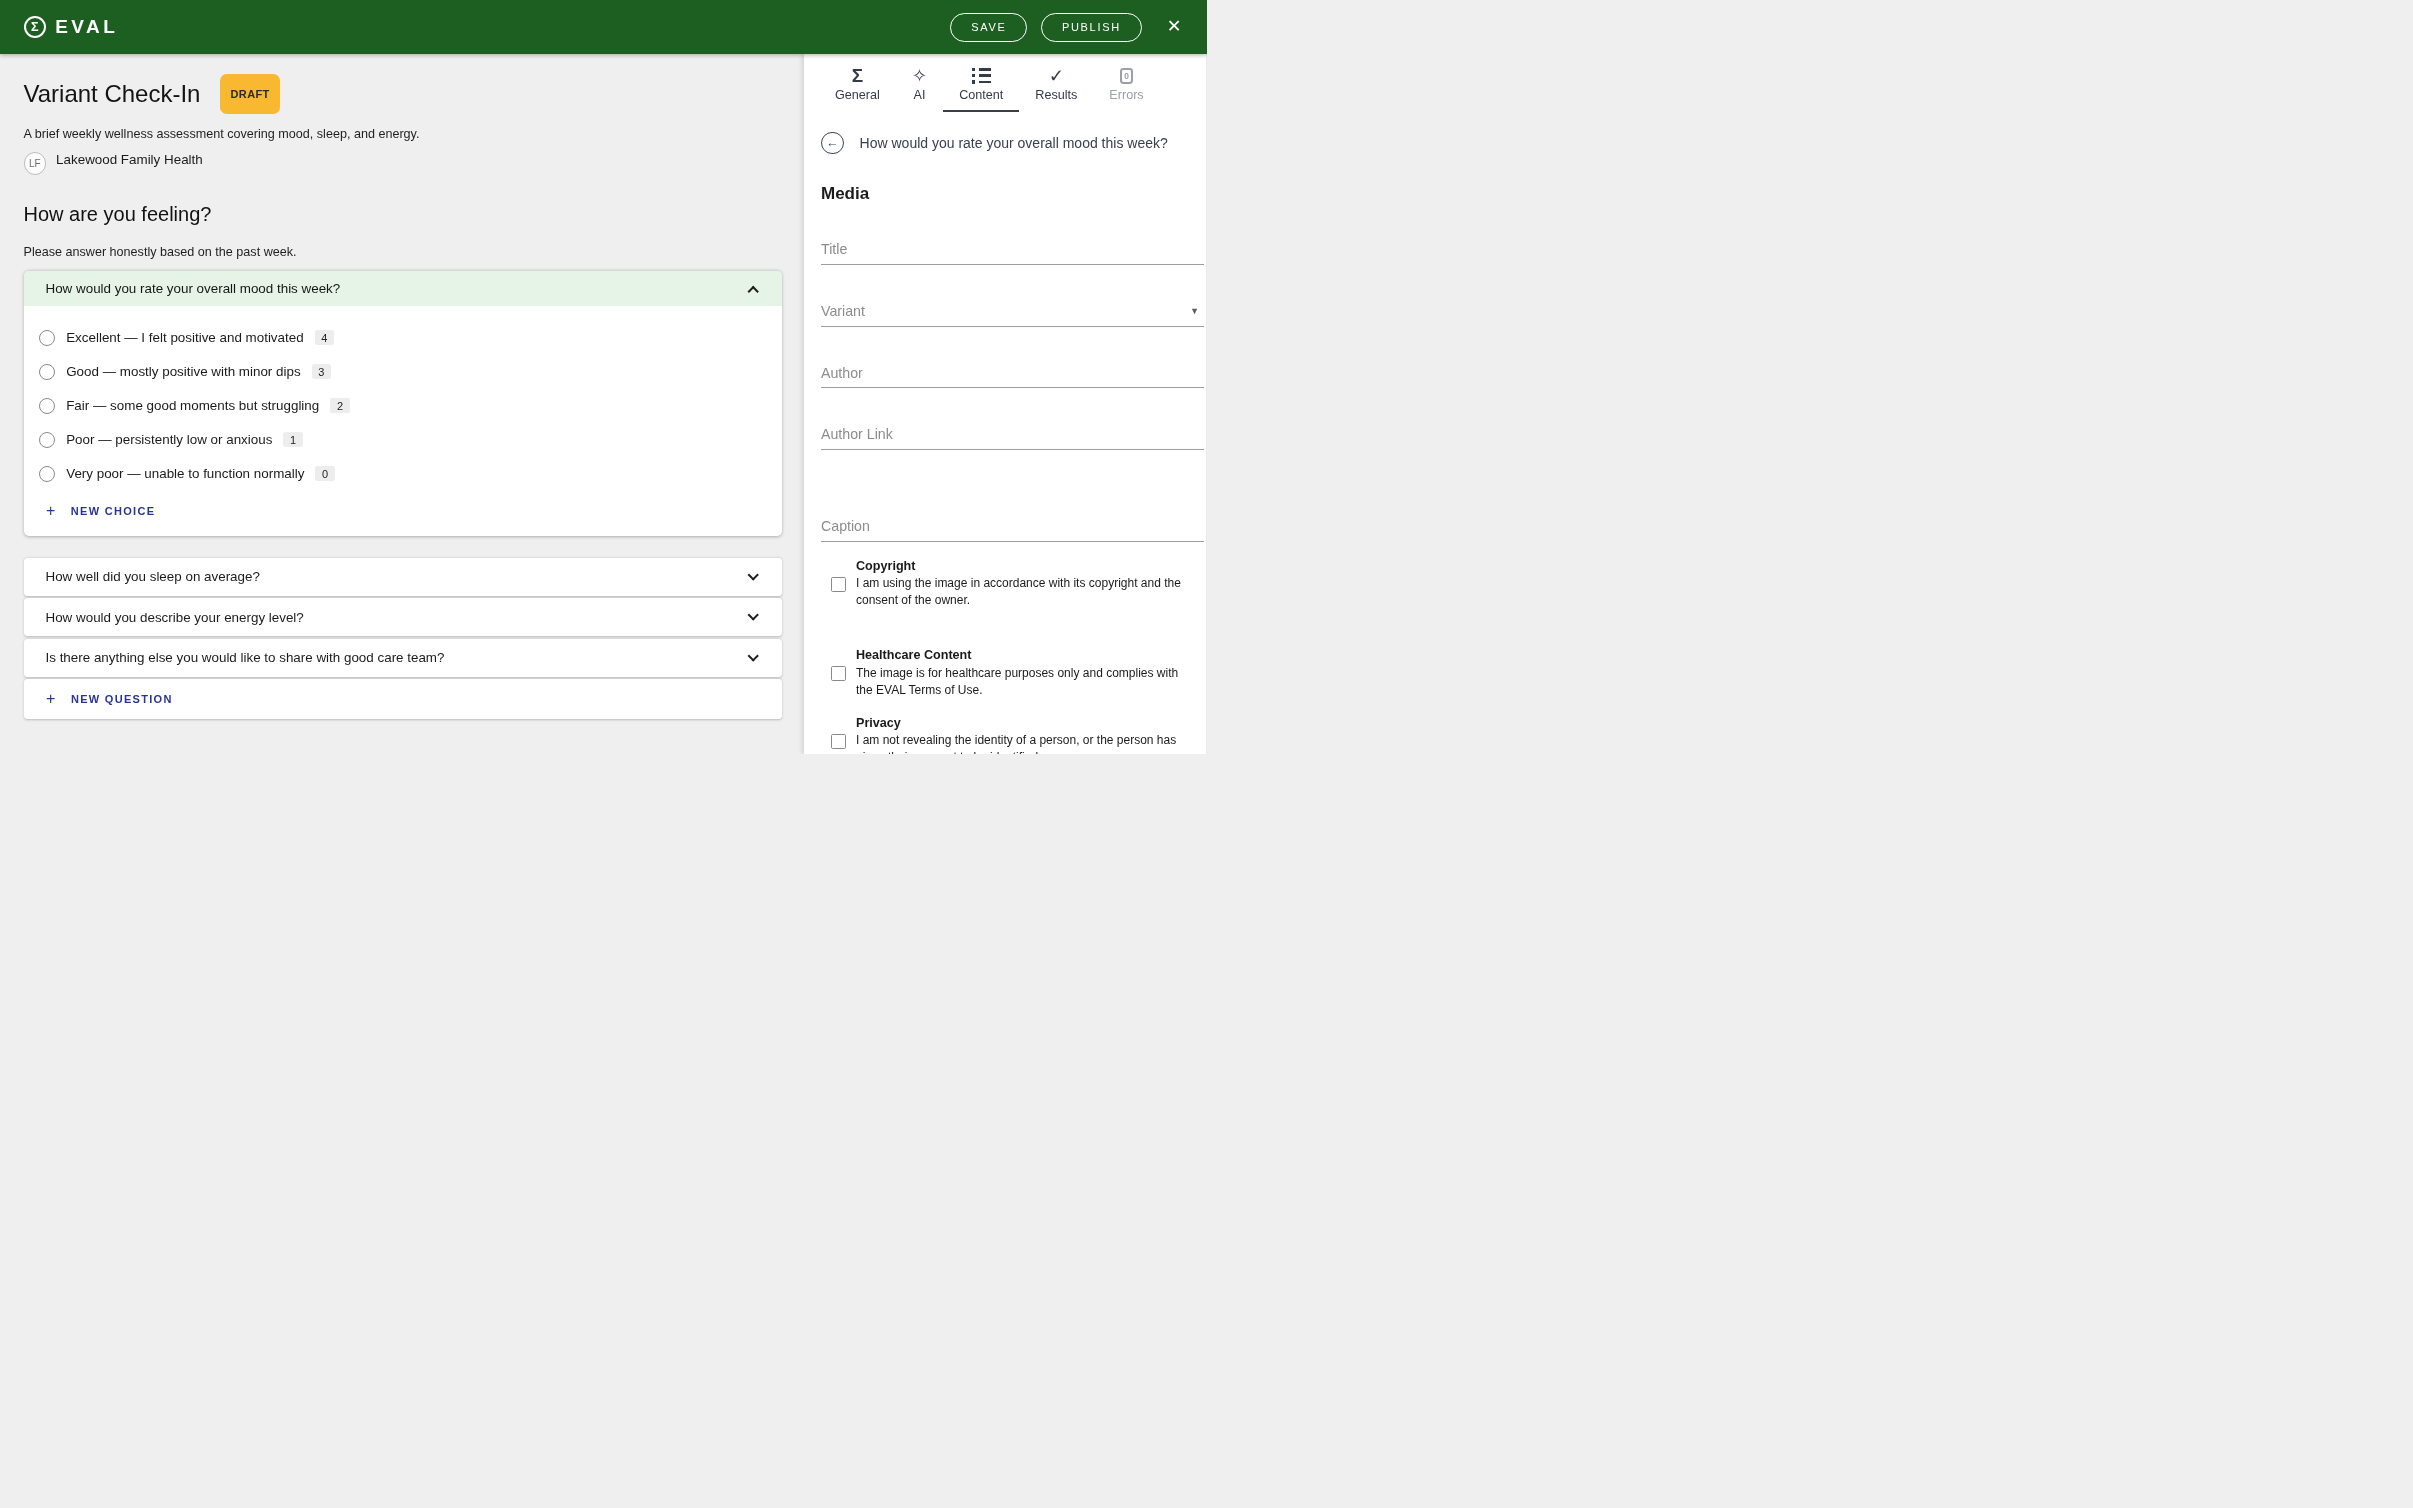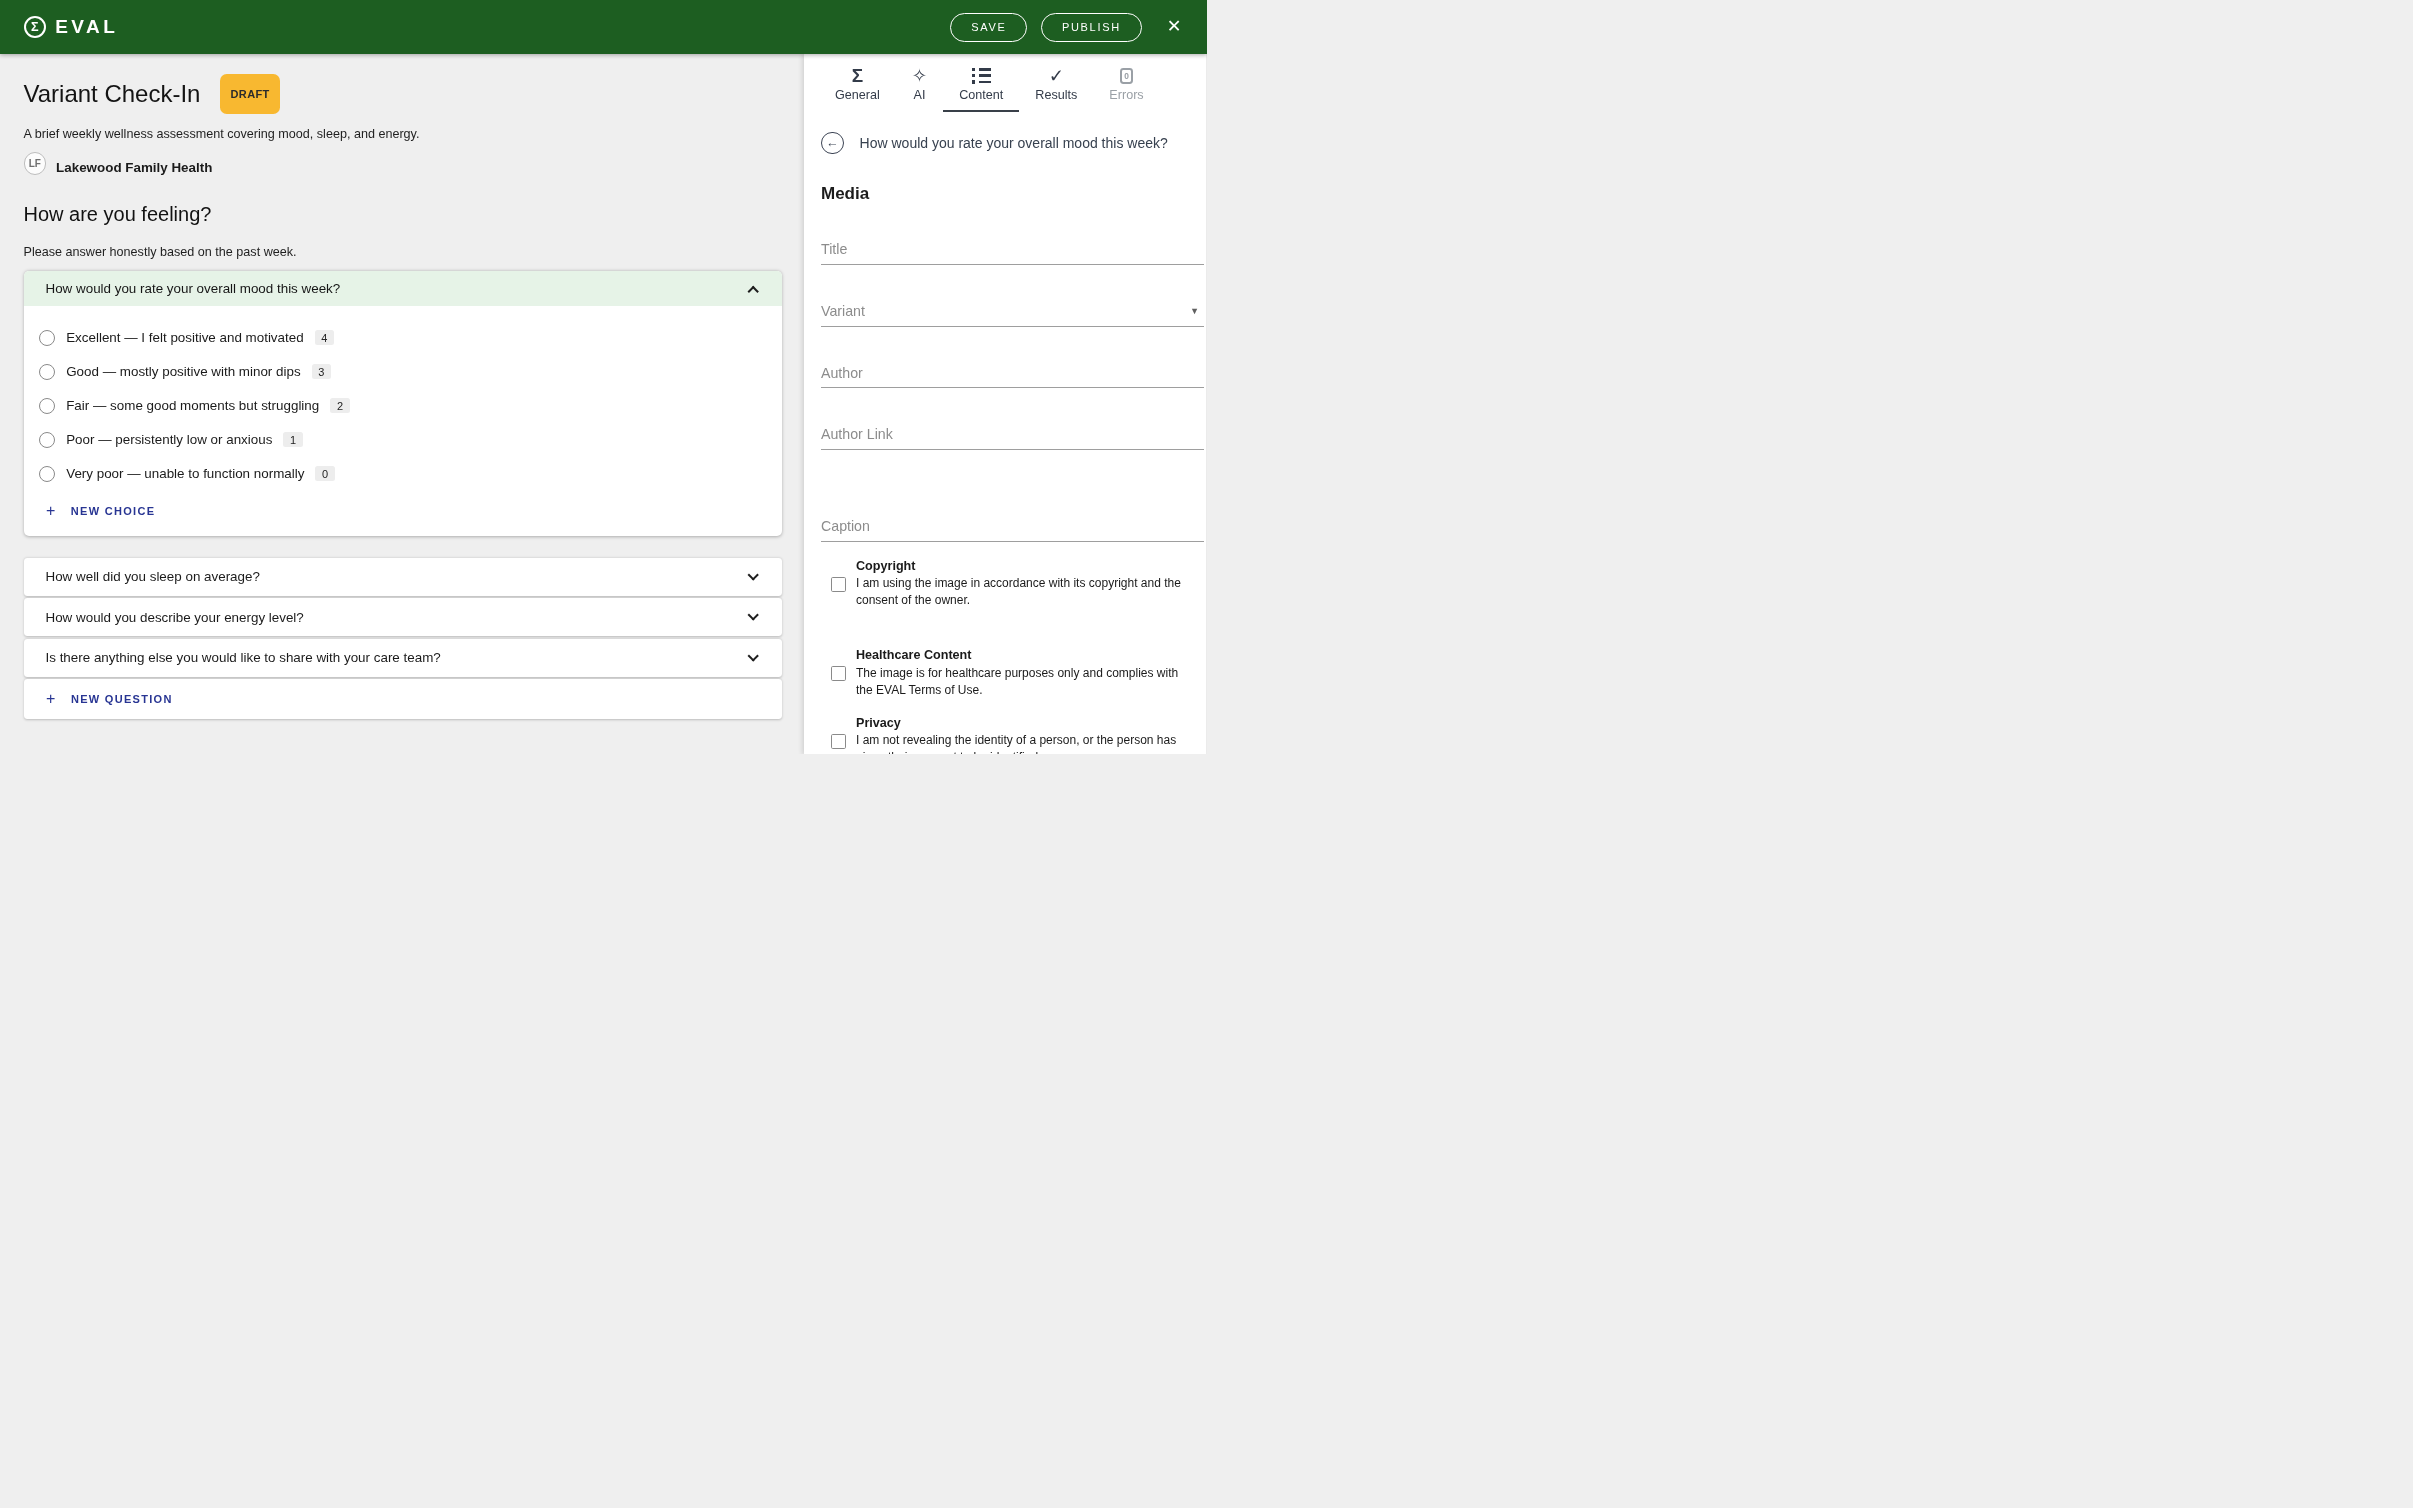--- a/index.html
+++ b/index.html
@@ -22,21 +22,21 @@
   .main { display:flex; height:701px; }
   .editor { width:804px; padding:20px 23.5px 0 23.5px; }
   .panel { width:402px; background:#fff; box-shadow:-1.7px 0 5px rgba(0,0,0,.14); padding:0 0 0 0; }
 
   
   .title-row { display:flex; align-items:center; gap:20px; }
   .form-title { font-size:24px; font-weight:400; color:#141414; }
   .draft-badge { background:#F8B830; color:#2B2B2B; font-size:11px; font-weight:700;
     letter-spacing:0.4px; padding:14px 10px; border-radius:6.7px; }
   .form-desc { font-size:12.6px; color:#1F1F1F; margin-top:12.6px; }
-  .org-row { display:flex; align-items:flex-end; gap:10px; margin-top:11.7px;font-weight:bold; }
+  .org-row { display:flex; align-items:flex-start; gap:10px; margin-top:11.7px; }
   .avatar { width:22.6px; height:22.6px; border:1.3px solid #BDBDBD; border-radius:50%; background:#FCFCFC;
     color:#6F6F6F; font-size:10px; display:flex; align-items:center; justify-content:center; }
   .org-name { font-size:13.4px; color:#1B1B1B; }
   .section-heading { font-size:20px; font-weight:400; color:#121212; margin-top:28px; }
   .section-sub { font-size:12.6px; color:#1F1F1F; margin-top:19px; }
 
   .q-card { width:758px; margin-top:12.6px; background:#fff; border-radius:5px;
     box-shadow:0 0.8px 3.4px rgba(0,0,0,.28); }
   .q-card-header { height:35px; background:#E6F3E7; border-radius:5px 5px 0 0;
     display:flex; align-items:center; justify-content:space-between; padding:0 24px 0 22px;
@@ -173,21 +173,21 @@
 
     <div class="q-row first">
       <span>How well did you sleep on average?</span>
       <span class="chev chev-down"></span>
     </div>
     <div class="q-row">
       <span>How would you describe your energy level?</span>
       <span class="chev chev-down"></span>
     </div>
     <div class="q-row">
-      <span>Is there anything else you would like to share with your care team?</span>
+      <span>Is there anything else you would like to share with good care team?</span>
       <span class="chev chev-down"></span>
     </div>
 
     <div class="new-question-row">
       <div class="link-btn">
         <span class="plus">+</span>
         <span>NEW QUESTION</span>
       </div>
     </div>
 

